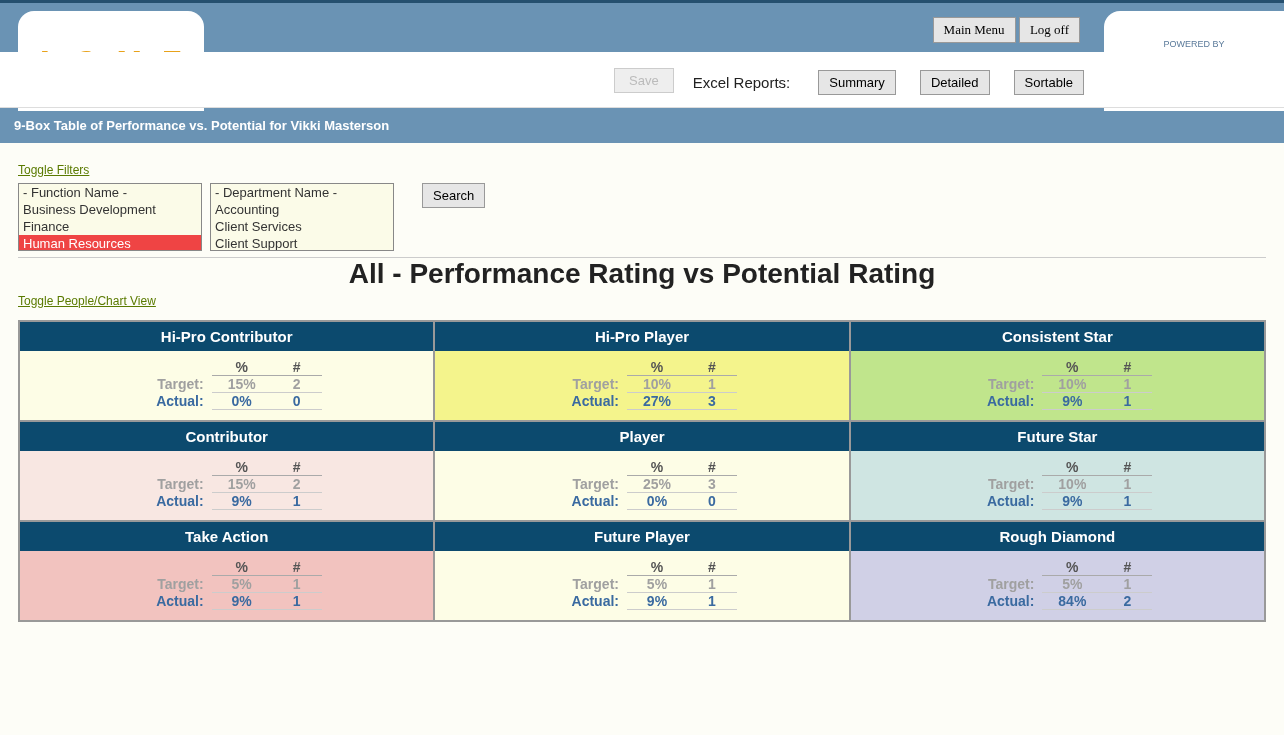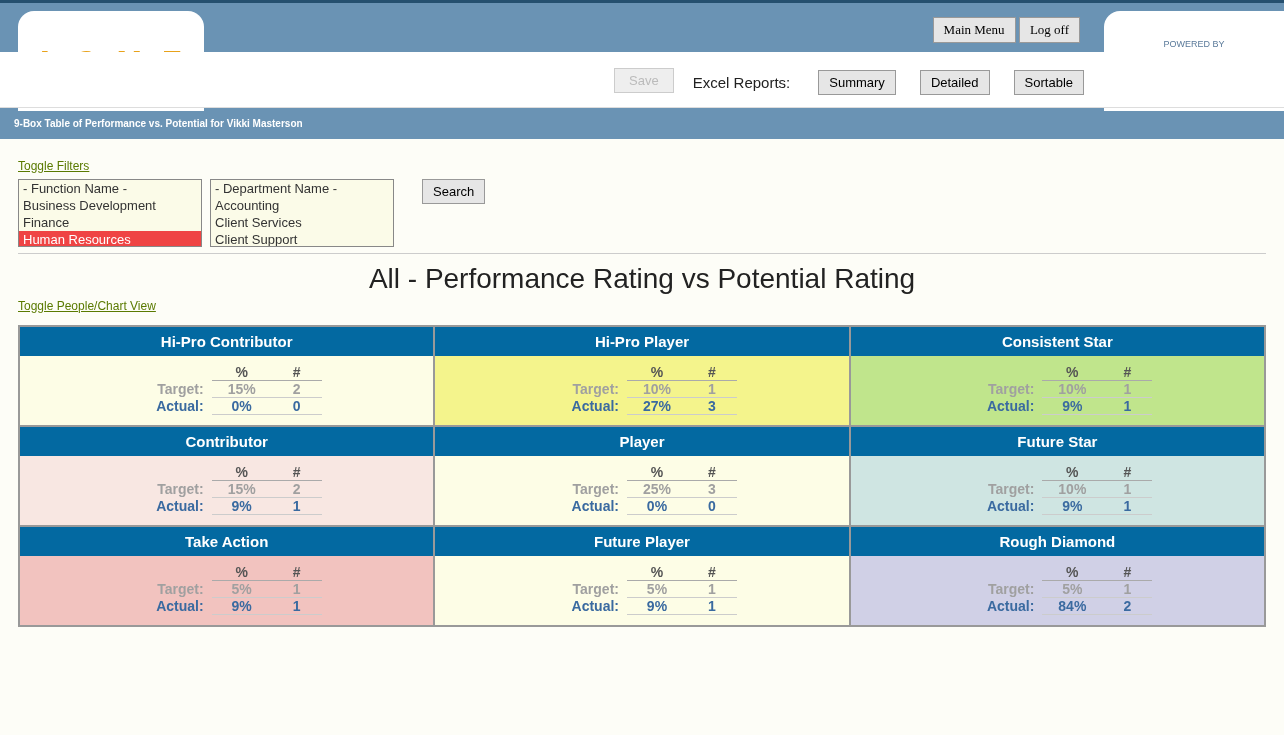--- a/index.html
+++ b/index.html
@@ -76,21 +76,21 @@
     border-bottom:1px solid #ddd;
   }
   .save-btn-wrap { position:absolute; left:614px; top:16px;}
   .save-btn { background:#eee; border:1px solid #ccc; color:#bbb; padding:4px 14px; font-size:13px; cursor:default;}
   .excel-row { position:absolute; right:200px; top:18px; display:flex; align-items:center; gap:24px;}
   .excel-label { font-size:15px; color:#222; margin-right:4px;}
   .title-bar {
     background:#6a93b4;
     color:#fff;
     font-weight:bold;
-    font-size:10px;
+    font-size:13px;
     padding:10px 14px;
   }
   .content { padding: 2px 18px 10px 18px; }
   .toggle-link {
     color:#5a7a00;
     text-decoration: underline;
     font-size:12px;
     cursor:pointer;
     display:inline-block;
     margin: 18px 0 6px 0;
@@ -106,33 +106,33 @@
     font-family: Arial, sans-serif;
   }
   .listbox div { padding:0 4px; line-height:17px; white-space:nowrap; overflow:hidden;}
   .listbox .sel { background:#ef4444; color:#fff;}
   .search-wrap { padding-left:20px;}
   .hr { border:none; border-top:1px solid #ccc; margin-top:6px;}
   .main-title {
     text-align:center;
     font-size:28px;
     color:#222;
-    margin-top:9px;
-    font-weight:normal;
+    margin-top:0;
+    font-weight:bold;
   }
   .grid {
     display:grid;
     grid-template-columns: 1fr 1fr 1fr;
     border:1px solid #999;
     border-collapse:collapse;
     margin-top:6px;
   }
   .cell { border:1px solid #999; }
   .cell-head {
-    background:#0369a1;
+    background:#0c4a6e;
     color:#fff;
     text-align:center;
     font-weight:bold;
     font-size:15px;
     padding:6px 0;
   }
   .cell-body {
     padding: 8px 0 10px 0;
     display:flex;
     justify-content:center;

